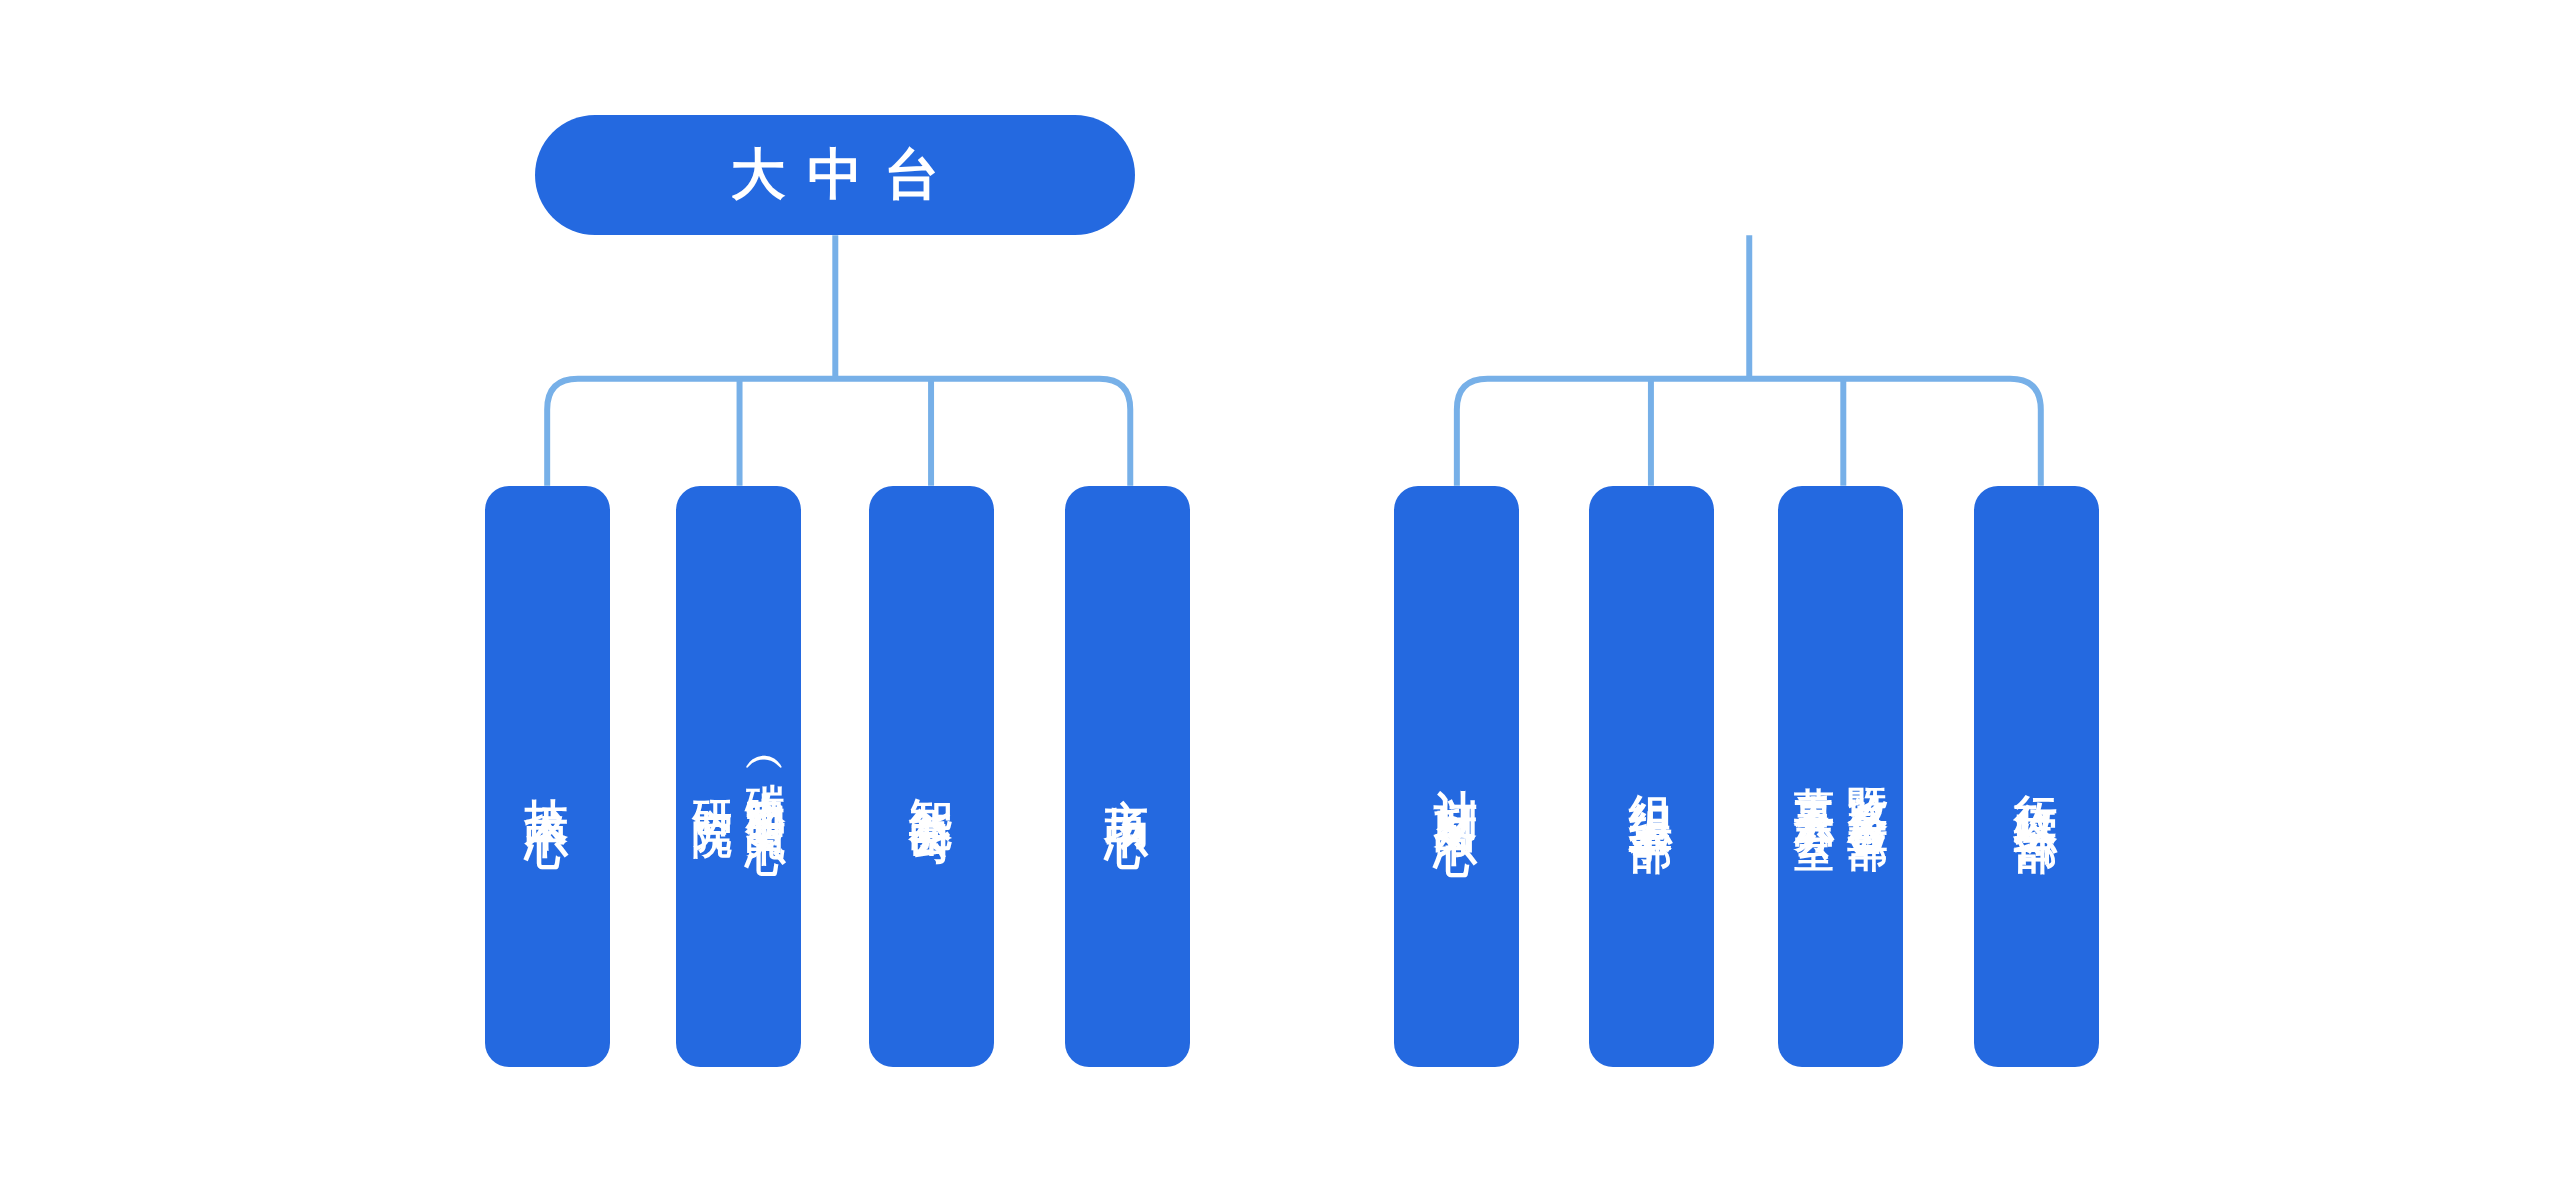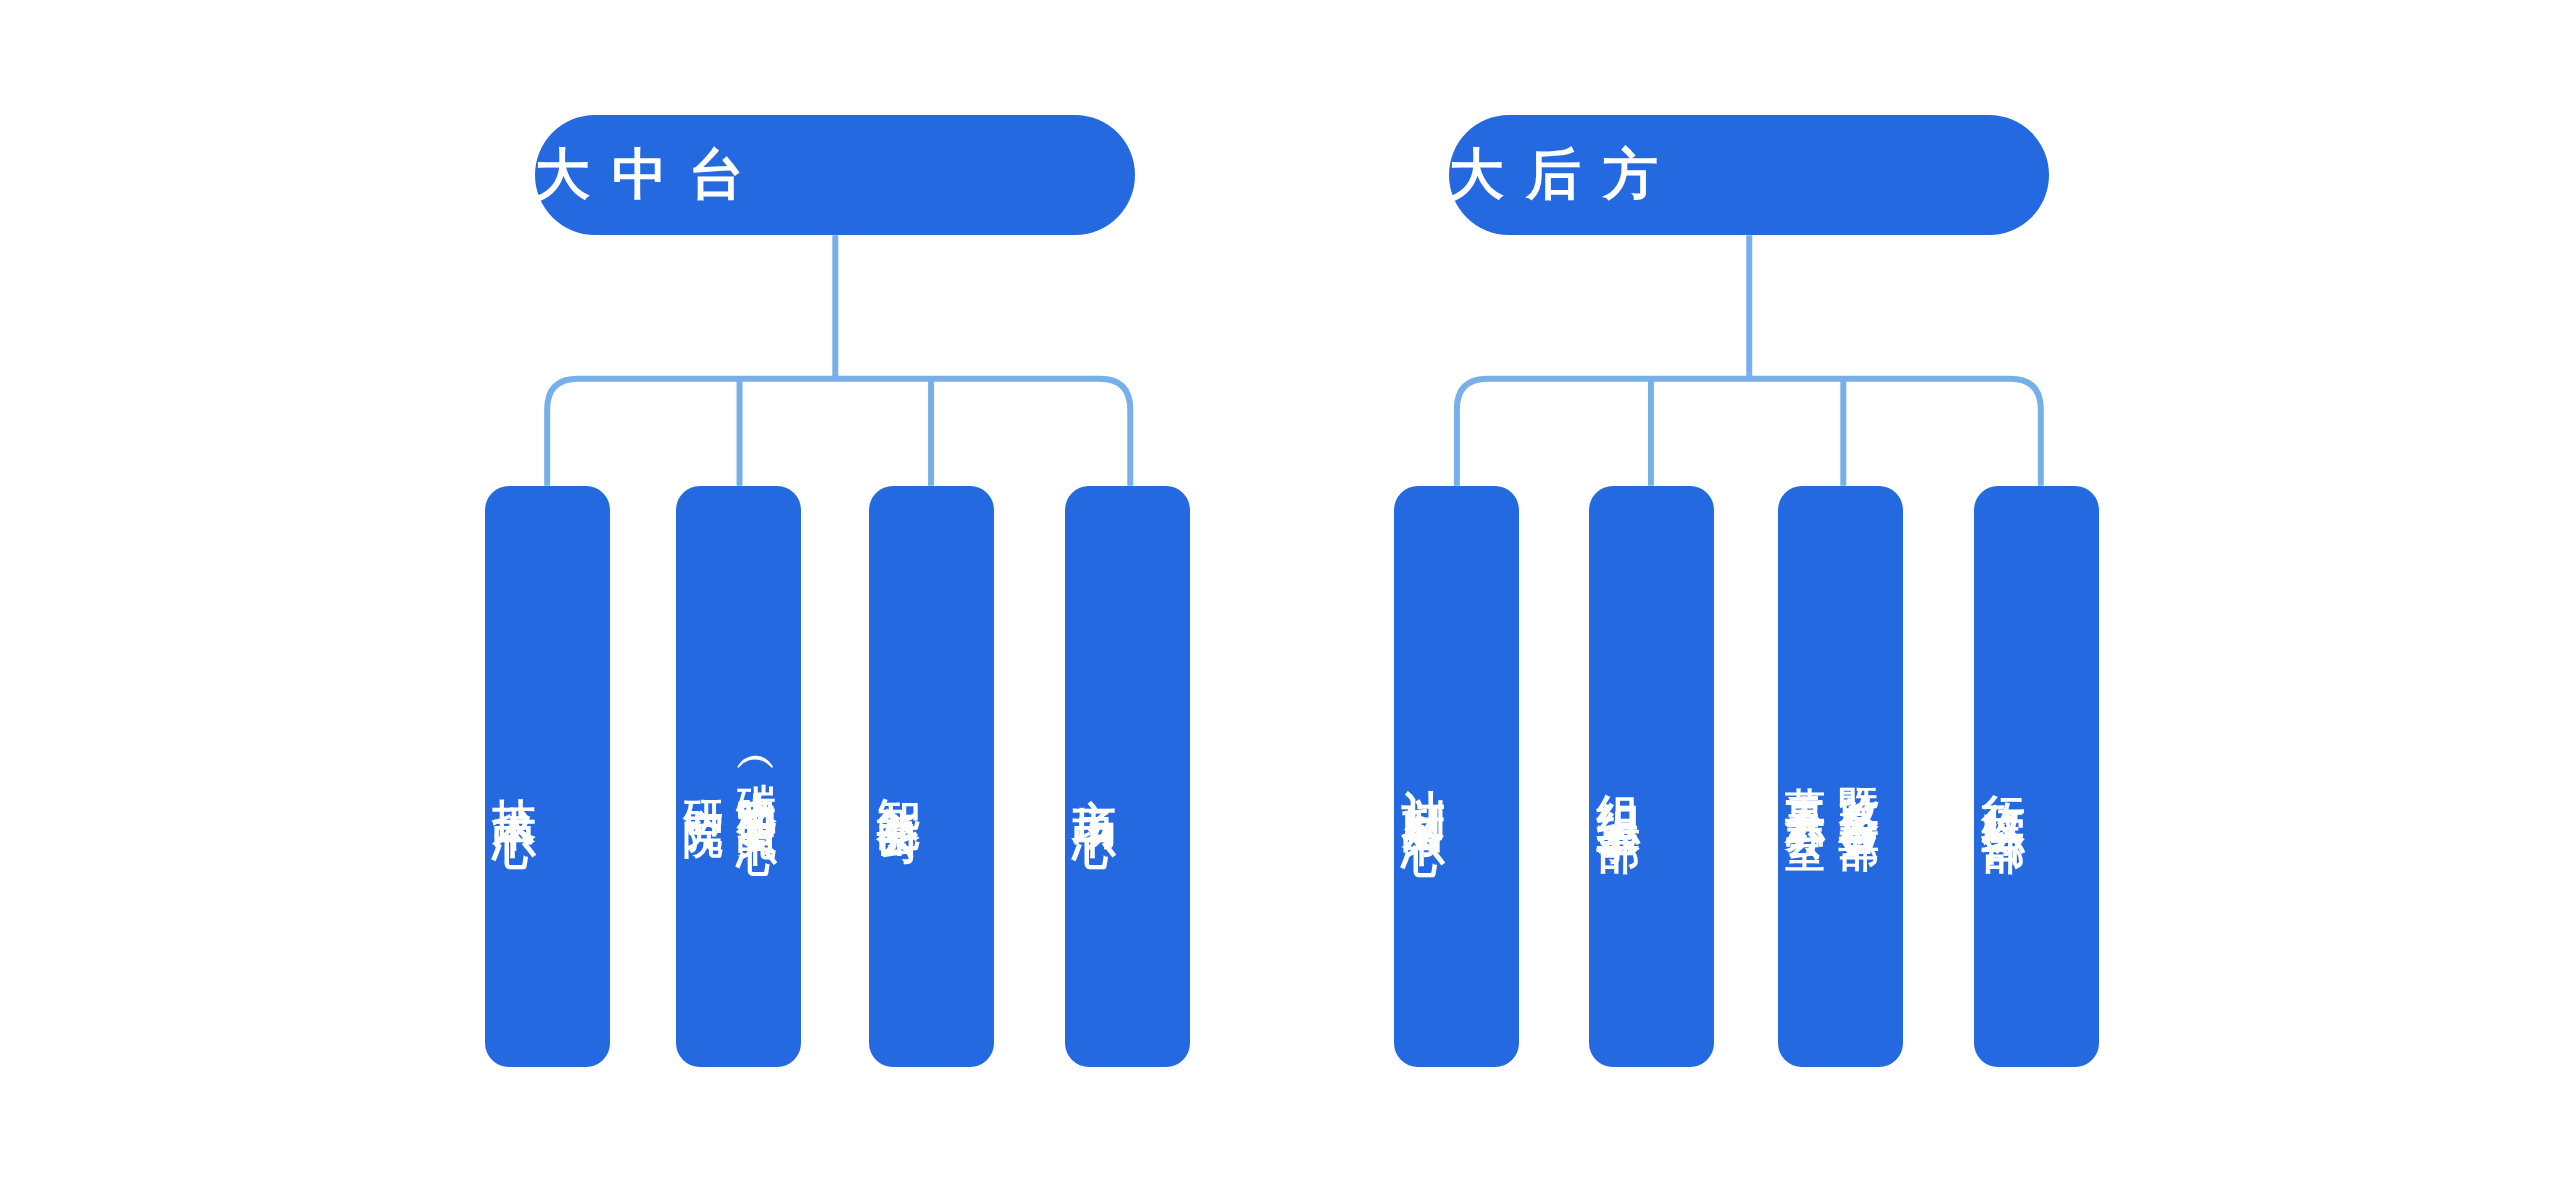--- a/index.html
+++ b/index.html
@@ -25,20 +25,21 @@
     fill: none;
     stroke: var(--connector-color, #77B0E8);
     stroke-width: 7;
   }
   .node {
     position: absolute;
     background: var(--node-fill, #2469E0);
     color: var(--node-text, #ffffff);
     display: flex;
     align-items: center;
+    justify-content: center;
     font-weight: bold;
   }
   .pill {
     width: 600px;
     height: 120px;
     border-radius: 60px;
     top: 115px;
   }
   .pill .hlabel {
     font-size: 55px;
@@ -92,23 +93,20 @@
     <path d="M2046 275 L2046 443"></path>
     <path d="M1704 568 L1704 479 Q1704 443 1740 443 L2351 443 Q2387 443 2387 479 L2387 568"></path>
     <path d="M1931 443 L1931 568"></path>
     <path d="M2156 443 L2156 568"></path>
   </svg>
 
   <div class="node pill pill1">
     <span class="hlabel">大中台</span>
   </div>
 
-  <div class="node pill pill2">
-    <span class="hlabel">大后方</span>
-  </div>
 
   <div class="node vbox b1">
     <span class="vlabel">技术中心</span>
   </div>
   <div class="node vbox b2 twocol">
     <span class="vlabel">研究院
 （碳中和研究中心）</span>
   </div>
   <div class="node vbox b3">
     <span class="vlabel">智能公司</span>

